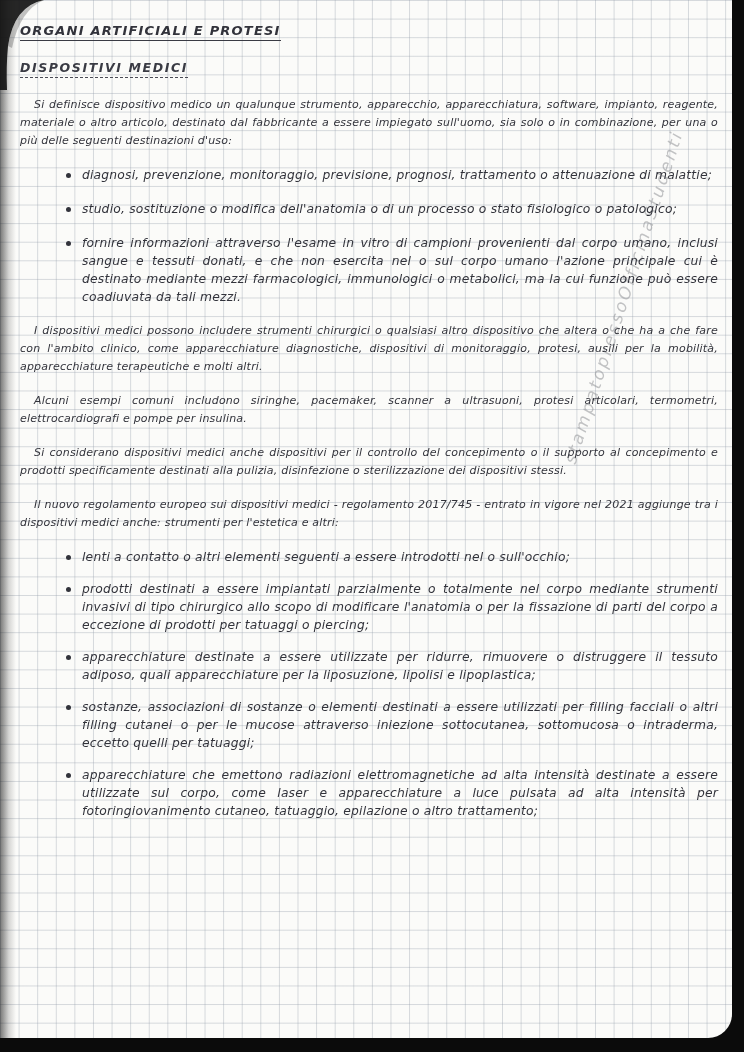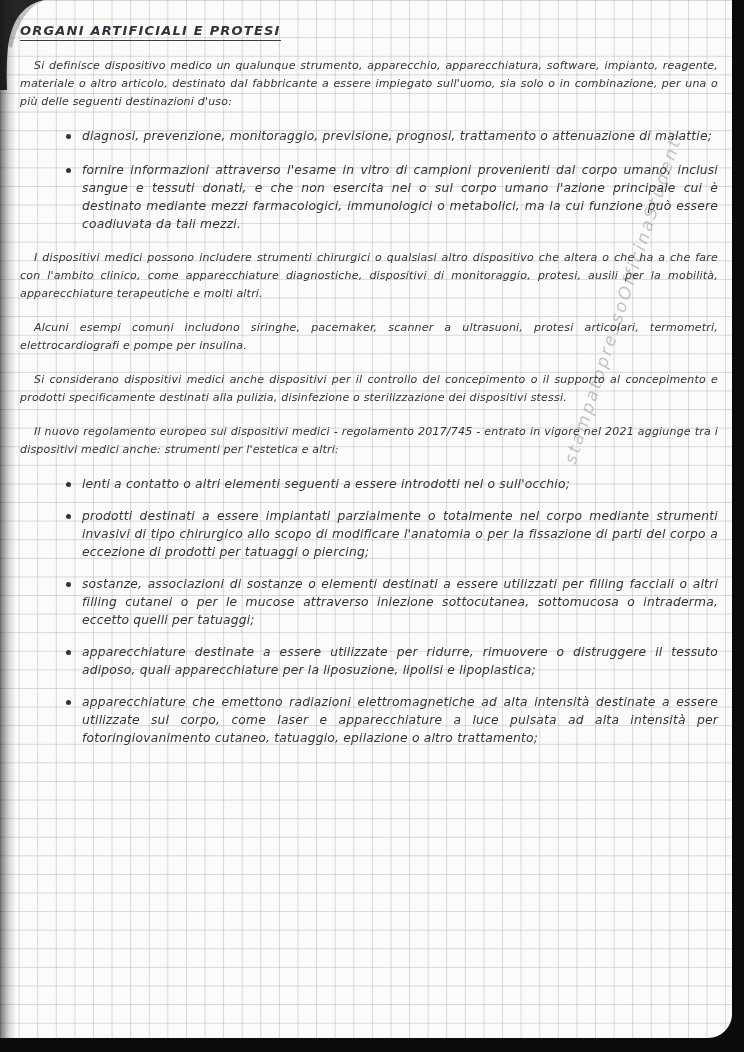--- a/index.html
+++ b/index.html
@@ -63,41 +63,45 @@
 <body>
 
 <div class="scan">
   <div class="paper">
 
     <div class="watermark hw">stampatopressoOfficinaStudenti</div>
 
     <div class="content">
       <h1 class="title hw">ORGANI ARTIFICIALI E PROTESI</h1>
 
+      <div class="subtitle-wrap">
+        <h2 class="subtitle hw">DISPOSITIVI MEDICI</h2>
+      </div>
 
       <p class="para hw">Si definisce dispositivo medico un qualunque strumento, apparecchio, apparecchiatura, software, impianto, reagente, materiale o altro articolo, destinato dal fabbricante a essere impiegato sull'uomo, sia solo o in combinazione, per una o più delle seguenti destinazioni d'uso:</p>
 
       <ul class="blist">
         <li class="hw">diagnosi, prevenzione, monitoraggio, previsione, prognosi, trattamento o attenuazione di malattie;</li>
+        <li class="hw">studio, sostituzione o modifica dell'anatomia o di un processo o stato fisiologico o patologico;</li>
         <li class="hw">fornire informazioni attraverso l'esame in vitro di campioni provenienti dal corpo umano, inclusi sangue e tessuti donati, e che non esercita nel o sul corpo umano l'azione principale cui è destinato mediante mezzi farmacologici, immunologici o metabolici, ma la cui funzione può essere coadiuvata da tali mezzi.</li>
       </ul>
 
       <p class="para hw">I dispositivi medici possono includere strumenti chirurgici o qualsiasi altro dispositivo che altera o che ha a che fare con l'ambito clinico, come apparecchiature diagnostiche, dispositivi di monitoraggio, protesi, ausili per la mobilità, apparecchiature terapeutiche e molti altri.</p>
 
       <p class="para hw">Alcuni esempi comuni includono siringhe, pacemaker, scanner a ultrasuoni, protesi articolari, termometri, elettrocardiografi e pompe per insulina.</p>
 
       <p class="para hw">Si considerano dispositivi medici anche dispositivi per il controllo del concepimento o il supporto al concepimento e prodotti specificamente destinati alla pulizia, disinfezione o sterilizzazione dei dispositivi stessi.</p>
 
       <p class="para hw">Il nuovo regolamento europeo sui dispositivi medici - regolamento 2017/745 - entrato in vigore nel 2021 aggiunge tra i dispositivi medici anche: strumenti per l'estetica e altri:</p>
 
       <ul class="blist tight">
         <li class="hw">lenti a contatto o altri elementi seguenti a essere introdotti nel o sull'occhio;</li>
         <li class="hw">prodotti destinati a essere impiantati parzialmente o totalmente nel corpo mediante strumenti invasivi di tipo chirurgico allo scopo di modificare l'anatomia o per la fissazione di parti del corpo a eccezione di prodotti per tatuaggi o piercing;</li>
+        <li class="hw">apparecchiature destinate a essere utilizzate per ridurre, rimuovere o distruggere il tessuto adiposo, quali apparecchiature per la liposuzione, lipolisi e lipoplastica;</li>
         <li class="hw">sostanze, associazioni di sostanze o elementi destinati a essere utilizzati per filling facciali o altri filling cutanei o per le mucose attraverso iniezione sottocutanea, sottomucosa o intraderma, eccetto quelli per tatuaggi;</li>
-        <li class="hw">apparecchiature destinate a essere utilizzate per ridurre, rimuovere o distruggere il tessuto adiposo, quali apparecchiature per la liposuzione, lipolisi e lipoplastica;</li>
         <li class="hw">apparecchiature che emettono radiazioni elettromagnetiche ad alta intensità destinate a essere utilizzate sul corpo, come laser e apparecchiature a luce pulsata ad alta intensità per fotoringiovanimento cutaneo, tatuaggio, epilazione o altro trattamento;</li>
       </ul>
     </div>
 
     <div class="left-edge"></div>
 
     <svg class="curl" width="70" height="90" viewBox="0 0 70 90">
       <path d="M0,0 L44,0 Q14,6 8,46 Q6,66 7,90 L0,90 Z" fill="#141414" opacity="0.92"></path>
       <path d="M44,0 Q20,10 12,48 L8,46 Q14,6 44,0 Z" fill="#555" opacity="0.35"></path>
     </svg>

